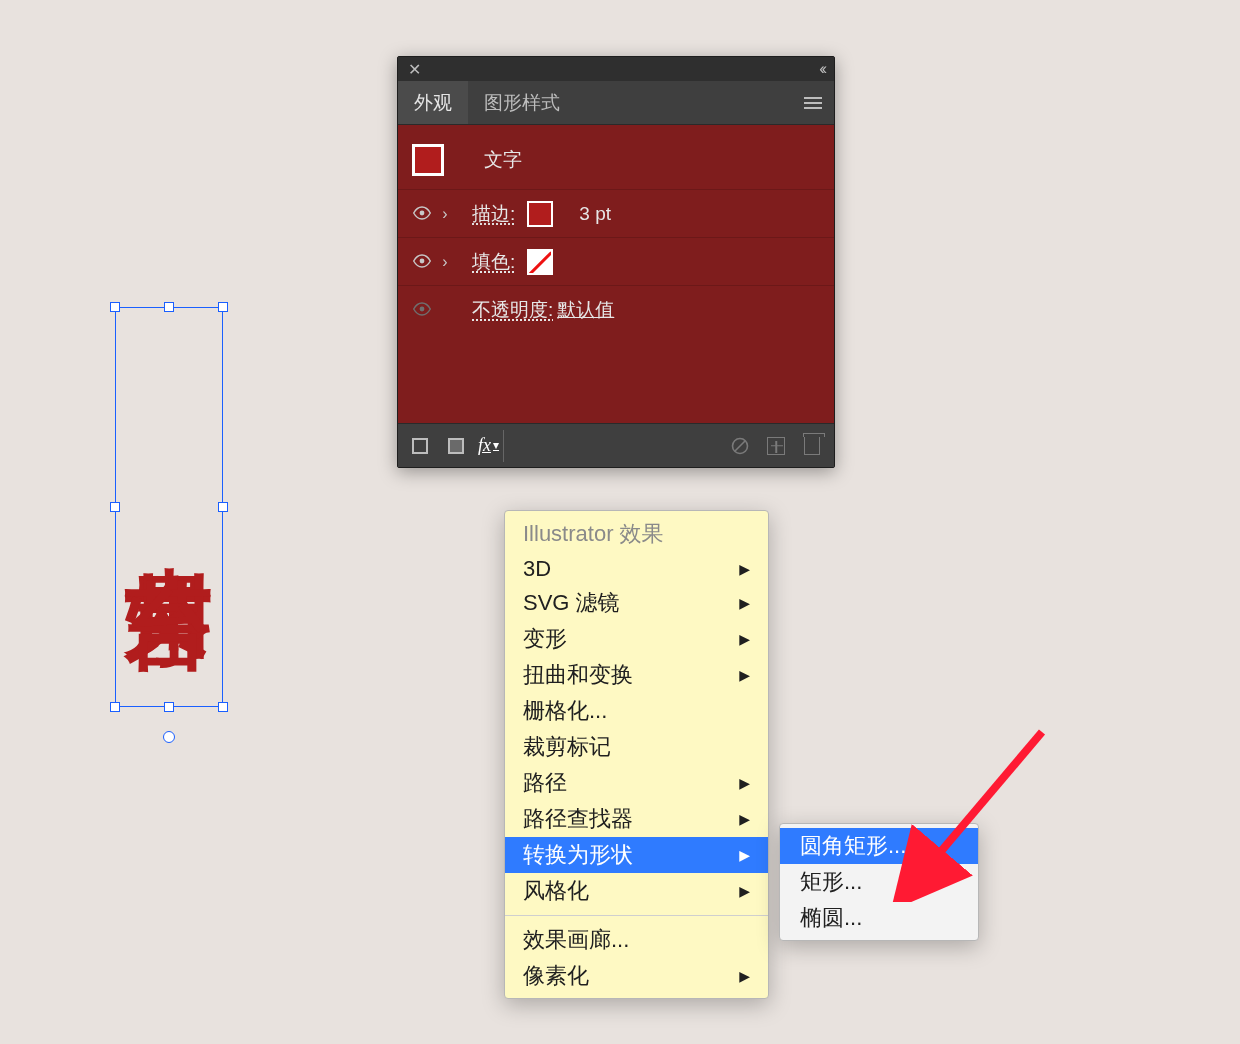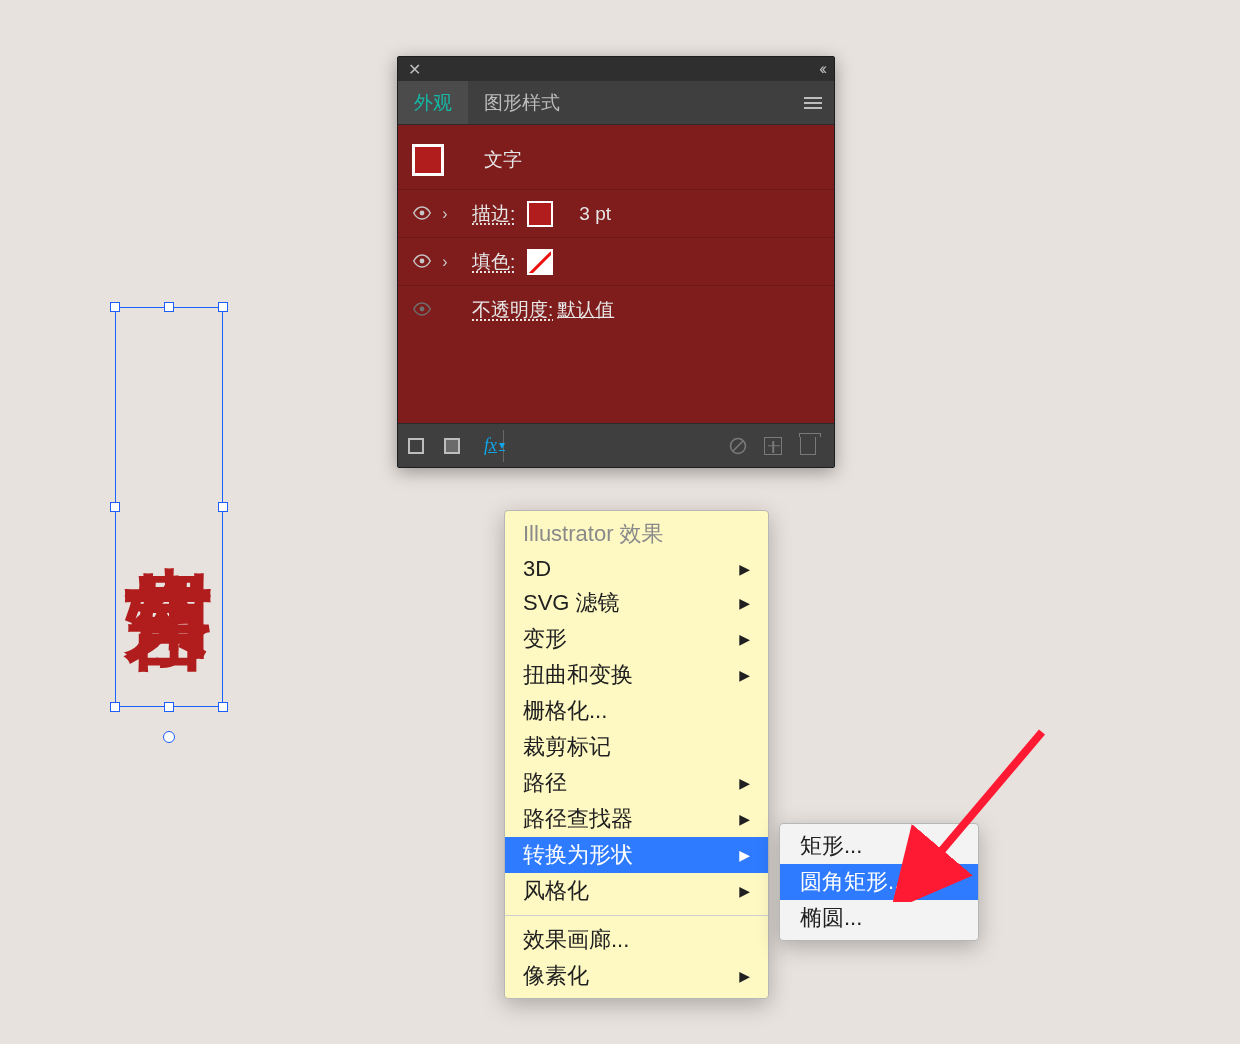--- a/index.html
+++ b/index.html
@@ -89,21 +89,21 @@
   }
   .tab {
     padding: 0 16px;
     display: flex;
     align-items: center;
     color: #bdbdbd;
     cursor: pointer;
   }
   .tab.active {
     background: #4b4b4b;
-    color: #14b8a6;
+    color: #e5e5e5;
   }
   .tab-menu-icon {
     margin-left: auto;
     padding: 0 12px;
     display: flex;
     align-items: center;
     color: #bdbdbd;
     cursor: pointer;
   }
   .hamburger {
@@ -154,22 +154,22 @@
   .panel-footer {
     background: #3f3f3f;
     border-top: 1px solid #2a2a2a;
     height: 44px;
     display: flex;
     align-items: center;
     padding: 0 10px;
     gap: 12px;
   }
   .foot-icon {
-    width: 24px; height: 24px; display: flex; align-items: center; 
-    color: #0ea5e9; cursor: pointer;
+    width: 24px; height: 24px; display: flex; align-items: center; justify-content: center;
+    color: #ffffff; cursor: pointer;
   }
   .sq-outline { width: 16px; height: 16px; border: 2px solid #bdbdbd; }
   .sq-filled  { width: 16px; height: 16px; border: 2px solid #bdbdbd; background: #6a6a6a; }
   .fx { font-style: italic; font-family: Georgia, serif; font-size: 18px; text-decoration: underline; border-right:1px solid #666; padding:0 10px 0 4px; height:32px; display:flex; align-items:center; }
   .foot-spacer { flex: 1; }
   .no-icon svg, .plus-box, .trash { color: #7a7a7a; }
   .plus-box { width: 18px; height: 18px; border: 1.5px solid #7a7a7a; position: relative; }
   .plus-box::before, .plus-box::after {
     content:""; position:absolute; background:#7a7a7a;
   }
@@ -395,25 +395,25 @@
       </div>
       <div class="menu-item">
         <span>像素化</span>
         <span class="arrow">▶</span>
       </div>
     </div>
 </div>
 
 <div class="submenu">
   <div id="submenu-items">
-      <div class="menu-item">
-        <span>矩形...</span>
-      </div>
       <div class="menu-item highlight">
         <span>圆角矩形...</span>
+      </div>
+      <div class="menu-item">
+        <span>矩形...</span>
       </div>
       <div class="menu-item">
         <span>椭圆...</span>
       </div>
     </div>
 </div>
 
 <svg class="annot-arrow" width="160" height="180">
   <defs>
     <marker id="ah" markerWidth="12" markerHeight="12" refX="2" refY="5" orient="auto">

